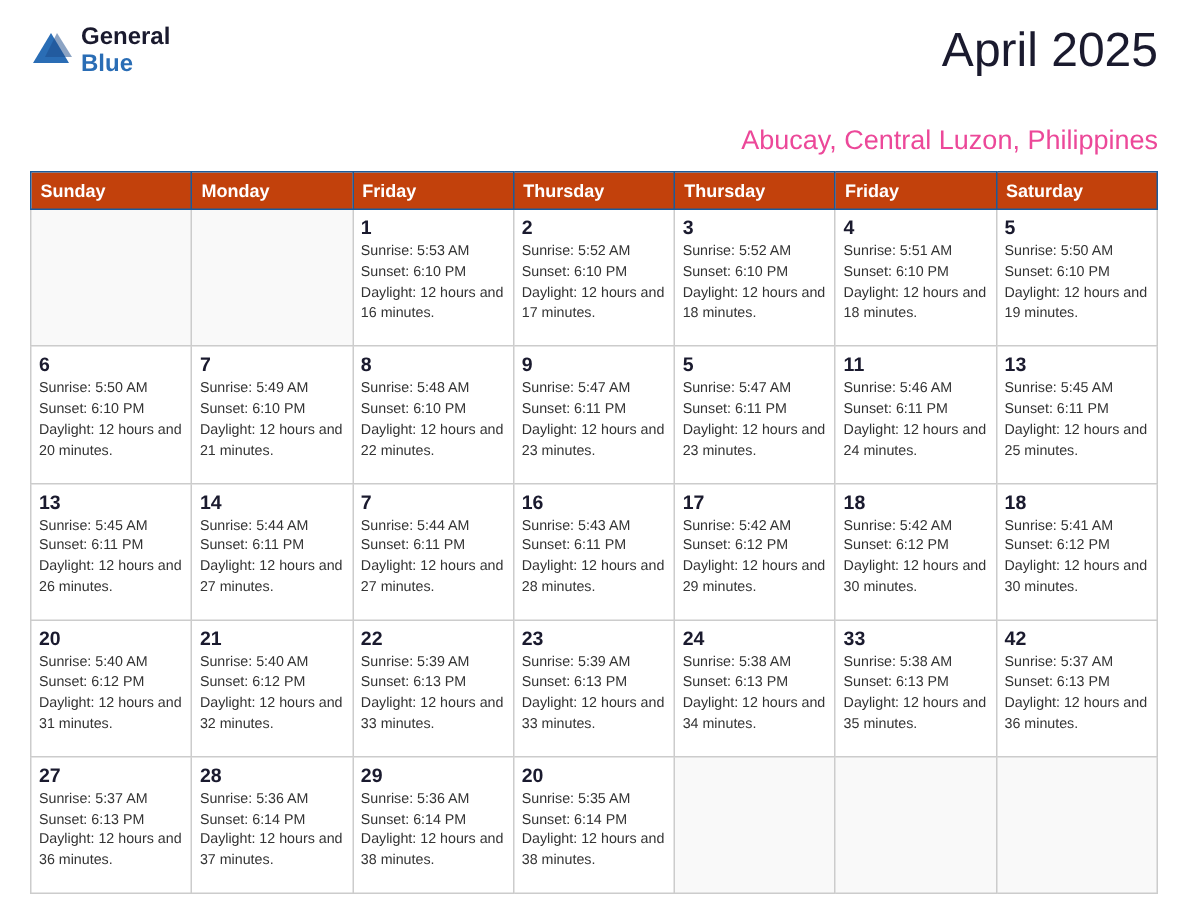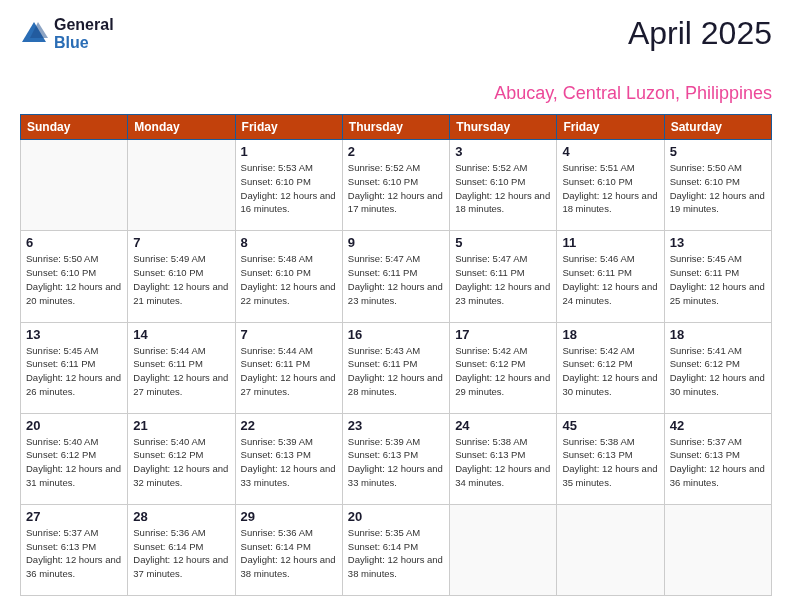--- a/index.html
+++ b/index.html
@@ -163,21 +163,21 @@
           <td><span class="day-num">17</span><span class="day-detail">Sunrise: 5:42 AM<br>Sunset: 6:12 PM<br>Daylight: 12 hours and 29 minutes.</span></td>
           <td><span class="day-num">18</span><span class="day-detail">Sunrise: 5:42 AM<br>Sunset: 6:12 PM<br>Daylight: 12 hours and 30 minutes.</span></td>
           <td><span class="day-num">18</span><span class="day-detail">Sunrise: 5:41 AM<br>Sunset: 6:12 PM<br>Daylight: 12 hours and 30 minutes.</span></td>
         </tr>
         <tr>
           <td><span class="day-num">20</span><span class="day-detail">Sunrise: 5:40 AM<br>Sunset: 6:12 PM<br>Daylight: 12 hours and 31 minutes.</span></td>
           <td><span class="day-num">21</span><span class="day-detail">Sunrise: 5:40 AM<br>Sunset: 6:12 PM<br>Daylight: 12 hours and 32 minutes.</span></td>
           <td><span class="day-num">22</span><span class="day-detail">Sunrise: 5:39 AM<br>Sunset: 6:13 PM<br>Daylight: 12 hours and 33 minutes.</span></td>
           <td><span class="day-num">23</span><span class="day-detail">Sunrise: 5:39 AM<br>Sunset: 6:13 PM<br>Daylight: 12 hours and 33 minutes.</span></td>
           <td><span class="day-num">24</span><span class="day-detail">Sunrise: 5:38 AM<br>Sunset: 6:13 PM<br>Daylight: 12 hours and 34 minutes.</span></td>
-          <td><span class="day-num">45</span><span class="day-detail">Sunrise: 5:38 AM<br>Sunset: 6:13 PM<br>Daylight: 12 hours and 35 minutes.</span></td>
+          <td><span class="day-num">33</span><span class="day-detail">Sunrise: 5:38 AM<br>Sunset: 6:13 PM<br>Daylight: 12 hours and 35 minutes.</span></td>
           <td><span class="day-num">42</span><span class="day-detail">Sunrise: 5:37 AM<br>Sunset: 6:13 PM<br>Daylight: 12 hours and 36 minutes.</span></td>
         </tr>
         <tr>
           <td><span class="day-num">27</span><span class="day-detail">Sunrise: 5:37 AM<br>Sunset: 6:13 PM<br>Daylight: 12 hours and 36 minutes.</span></td>
           <td><span class="day-num">28</span><span class="day-detail">Sunrise: 5:36 AM<br>Sunset: 6:14 PM<br>Daylight: 12 hours and 37 minutes.</span></td>
           <td><span class="day-num">29</span><span class="day-detail">Sunrise: 5:36 AM<br>Sunset: 6:14 PM<br>Daylight: 12 hours and 38 minutes.</span></td>
           <td><span class="day-num">20</span><span class="day-detail">Sunrise: 5:35 AM<br>Sunset: 6:14 PM<br>Daylight: 12 hours and 38 minutes.</span></td>
           <td class="empty"></td>
           <td class="empty"></td>
           <td class="empty"></td>

